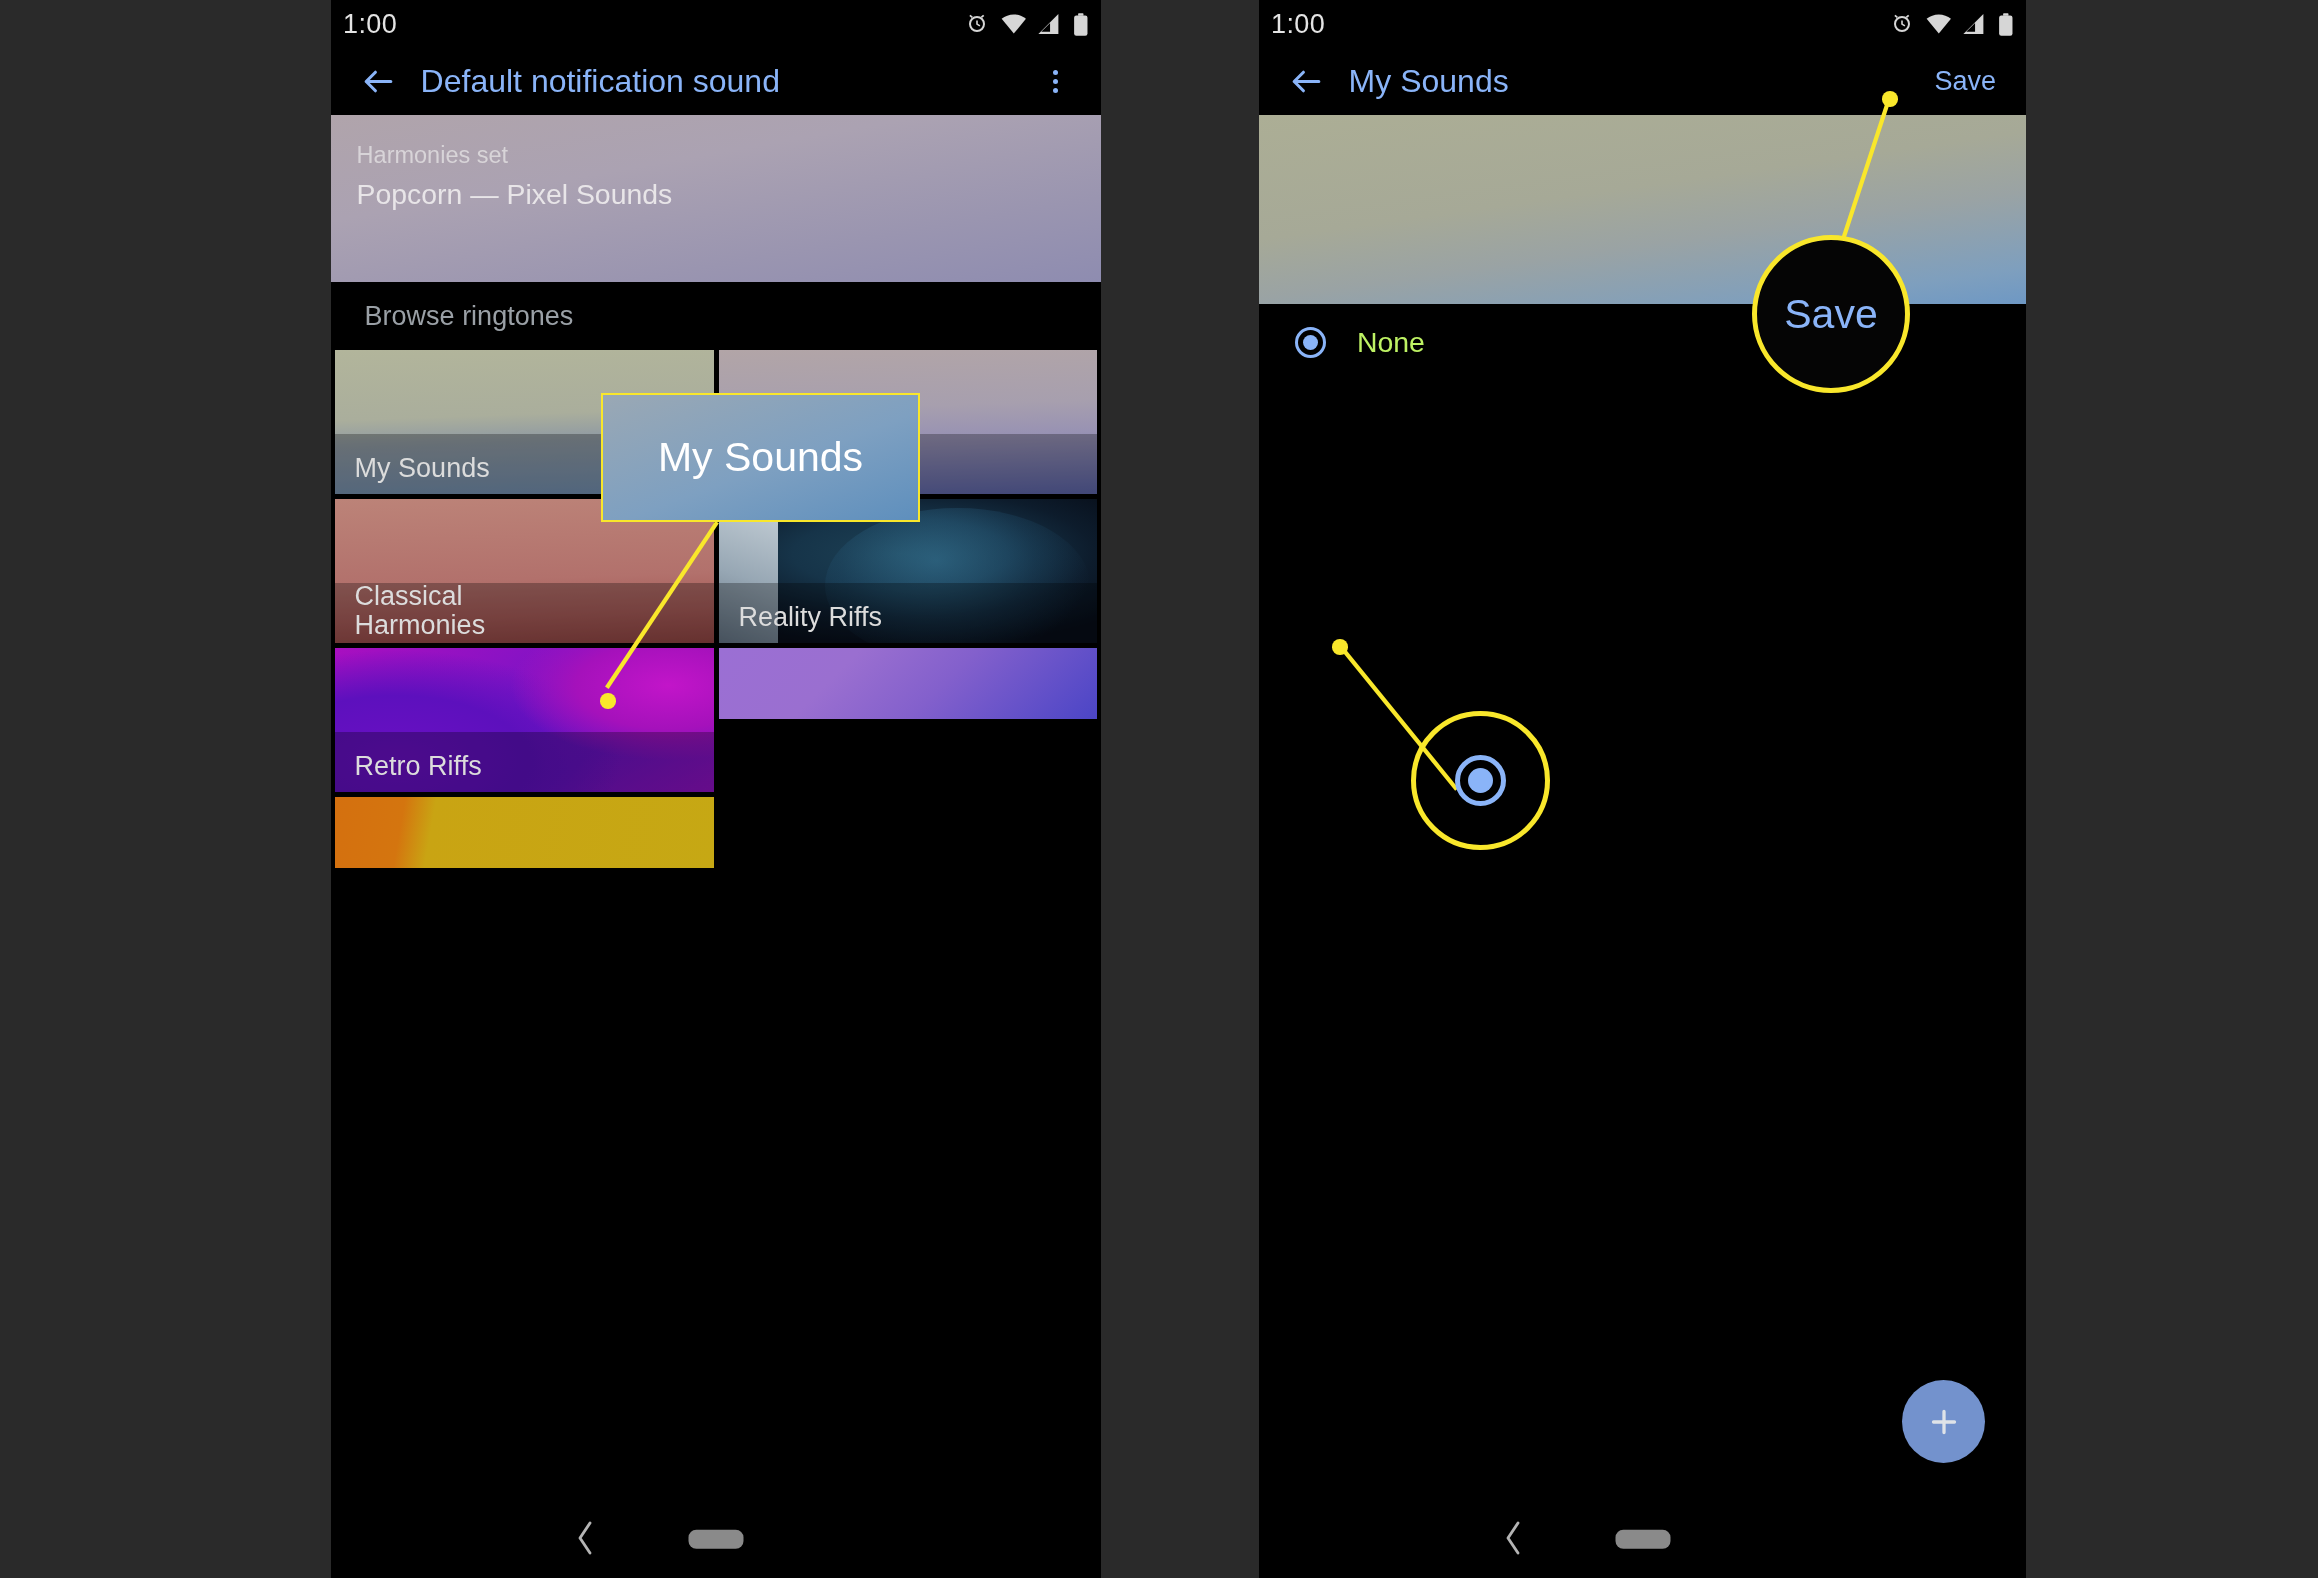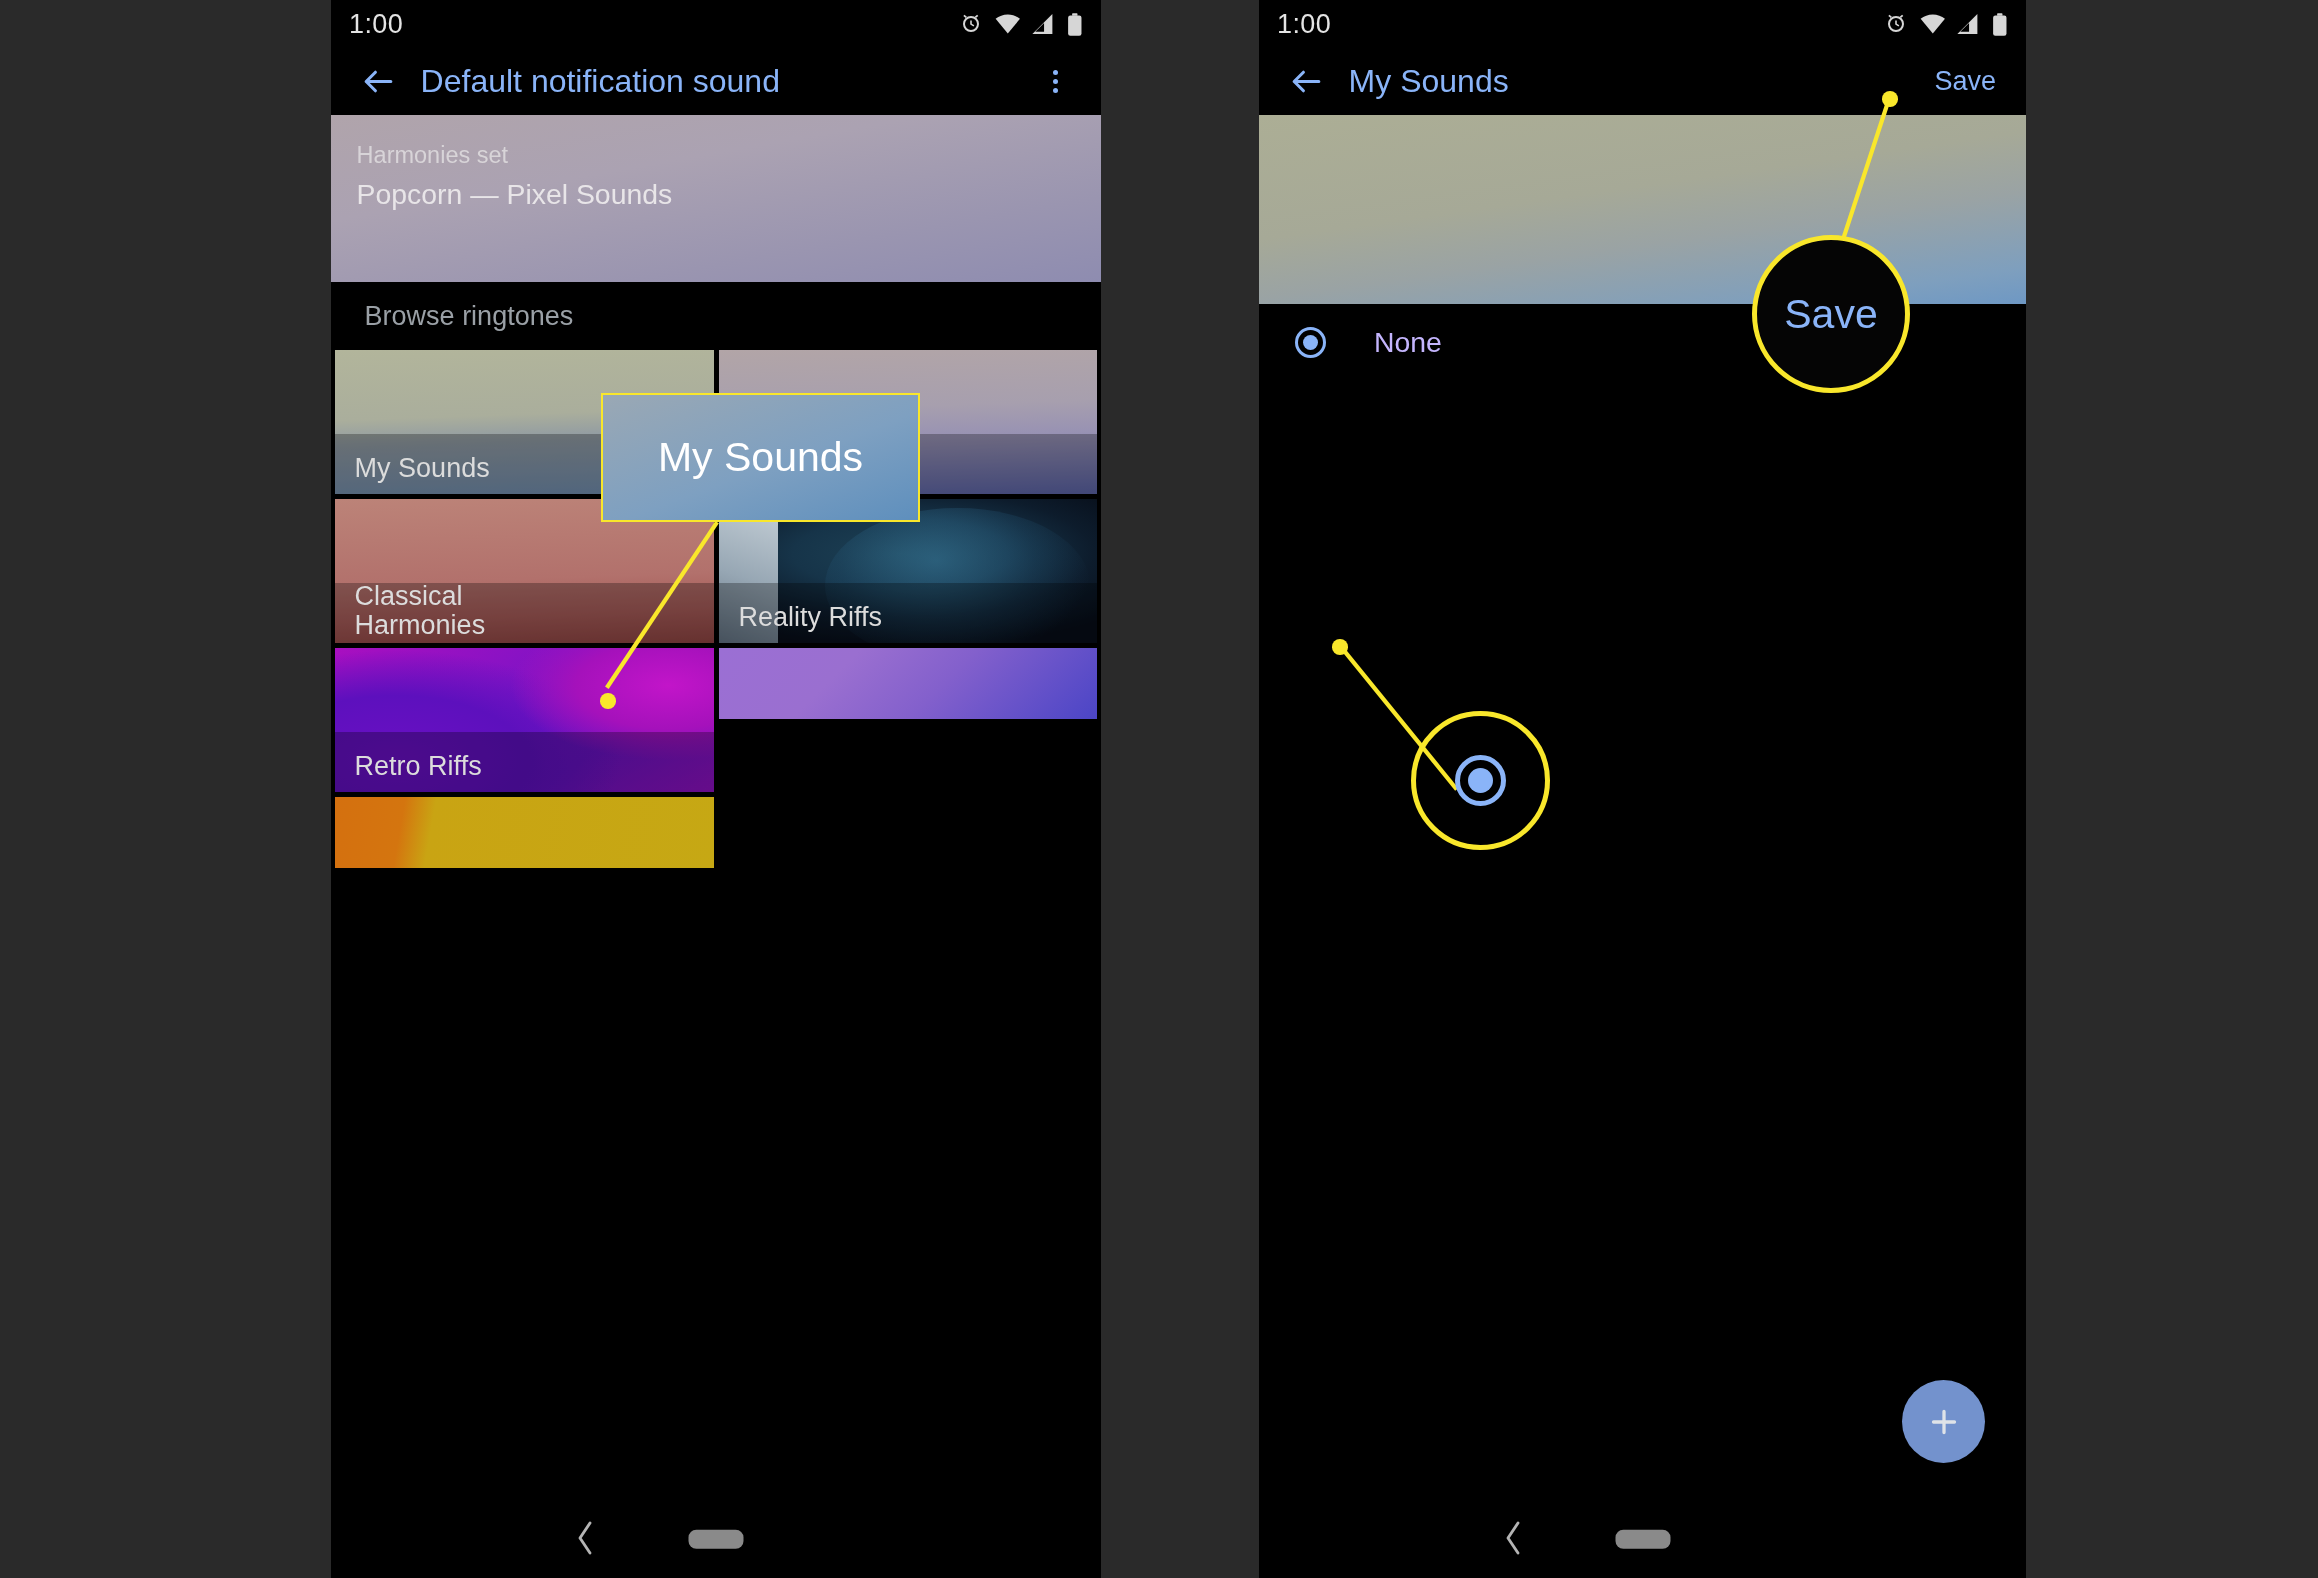--- a/index.html
+++ b/index.html
@@ -18,21 +18,21 @@
     overflow: hidden;
   }
   #phone-left  { left: 331px;  top: 0; width: 770px; height: 1579px; }
   #phone-right { left: 1259px; top: 0; width: 767px; height: 1579px; }
 
   
   .statusbar {
     position: relative;
     height: 48px;
     display: flex; align-items: center;
-    padding: 0 18px;
+    padding: 0 12px;
     color: #e4e4e4;
   }
   .statusbar .clock { font-size: 27px; letter-spacing: 0.4px; }
   .statusbar .sb-icons { margin-left: auto; display: flex; align-items: center; gap: 12px; }
   .sb-icons svg { display: block; }
 
   
   .appbar {
     position: relative;
     height: 67px;
@@ -144,21 +144,21 @@
     height: 77px;
     padding-left: 36px;
   }
   .radio-outer {
     width: 31px; height: 31px; border-radius: 50%;
     border: 3.6px solid #8ab4f8;
     display: flex; align-items: center; justify-content: center;
     flex: 0 0 auto;
   }
   .radio-inner { width: 15.6px; height: 15.6px; border-radius: 50%; background: #8ab4f8; }
-  .radio-label { color: #c4b5fd; font-size: 28.4px; margin-left: 48px; }
+  .radio-label { color: #bef264; font-size: 28.4px; margin-left: 31px; }
 
   .fab {
     position: absolute; right: 41px; bottom: 116px;
     width: 83px; height: 83px; border-radius: 50%;
     background: #7392cd;
     display: flex; align-items: center; justify-content: center;
   }
 
   
   .overlay { position: absolute; inset: 0; pointer-events: none; }

